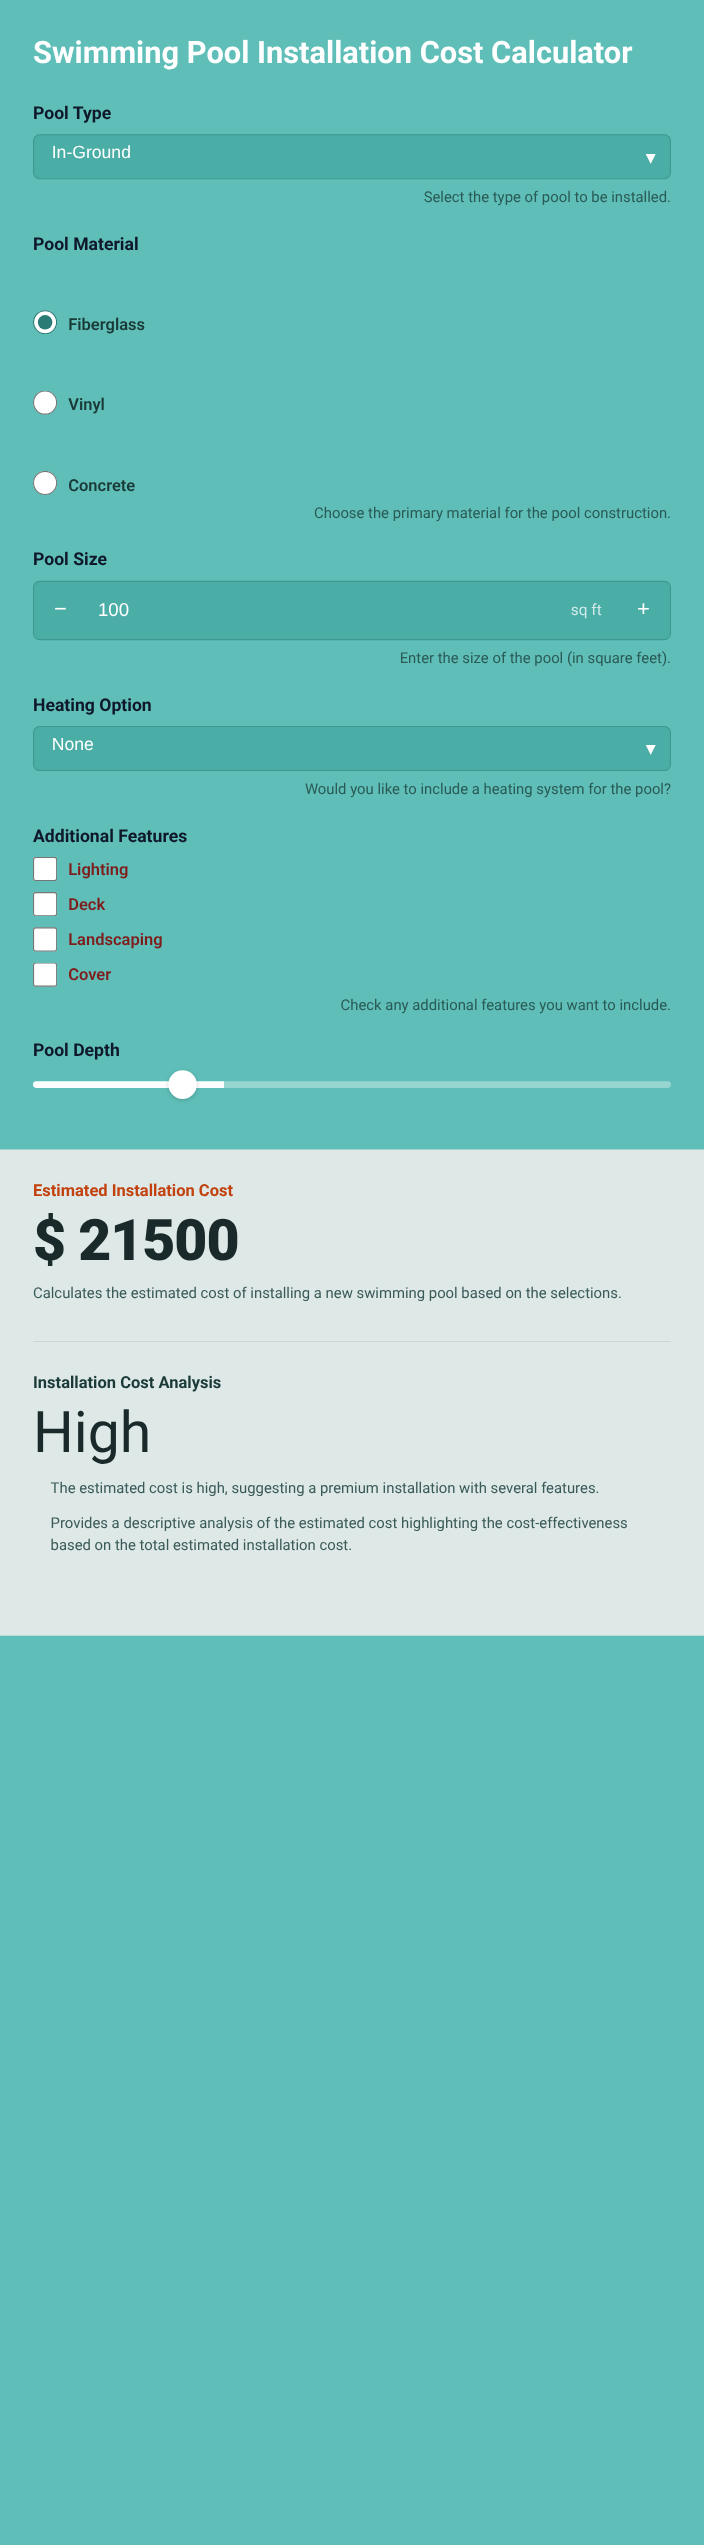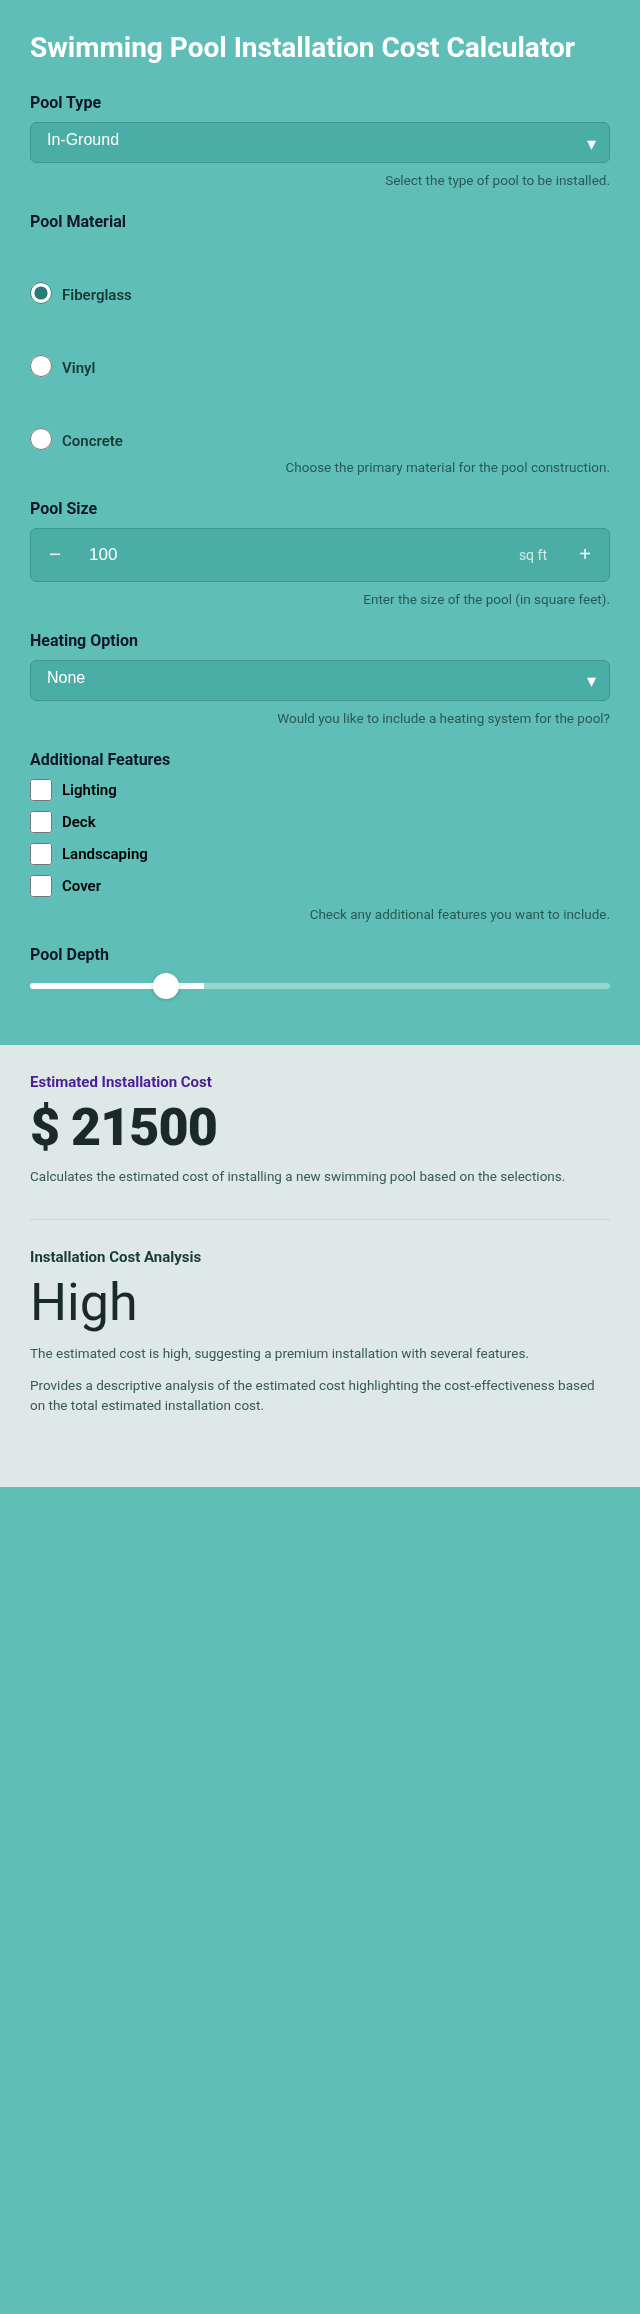--- a/index.html
+++ b/index.html
@@ -154,21 +154,21 @@
       cursor: pointer;
     }
     .checkbox-item input[type="checkbox"] {
       width: 22px;
       height: 22px;
       accent-color: #2a7a75;
       cursor: pointer;
       border-radius: 4px;
     }
     .checkbox-label {
-      color: #000000;
+      color: #7f1d1d;
       font-size: 15px;
       font-weight: 600;
     }
 
     
     .slider-wrapper {
       margin-top: 6px;
     }
     .slider-input {
       width: 100%;
@@ -197,21 +197,21 @@
       padding: 28px 30px 40px 30px;
     }
 
     .result-block {
       margin-bottom: 32px;
     }
 
     .result-label {
       font-size: 15px;
       font-weight: 700;
-      color: #4c1d95;
+      color: #c2410c;
       margin-bottom: 6px;
     }
 
     .result-cost {
       font-size: 52px;
       font-weight: 900;
       color: #1a2a2a;
       margin-bottom: 8px;
       letter-spacing: -1px;
     }
@@ -234,20 +234,21 @@
       font-weight: 400;
       color: #1a2a2a;
       margin-bottom: 10px;
     }
 
     .result-analysis-desc {
       font-size: 13.5px;
       color: #3a5a58;
       line-height: 1.5;
       margin-bottom: 12px;
+      margin-left: 16px;
     }
 
     .divider {
       border: none;
       border-top: 1.5px solid rgba(0,0,0,0.08);
       margin: 28px 0;
     }
   </style>
 </head>
 <body>

